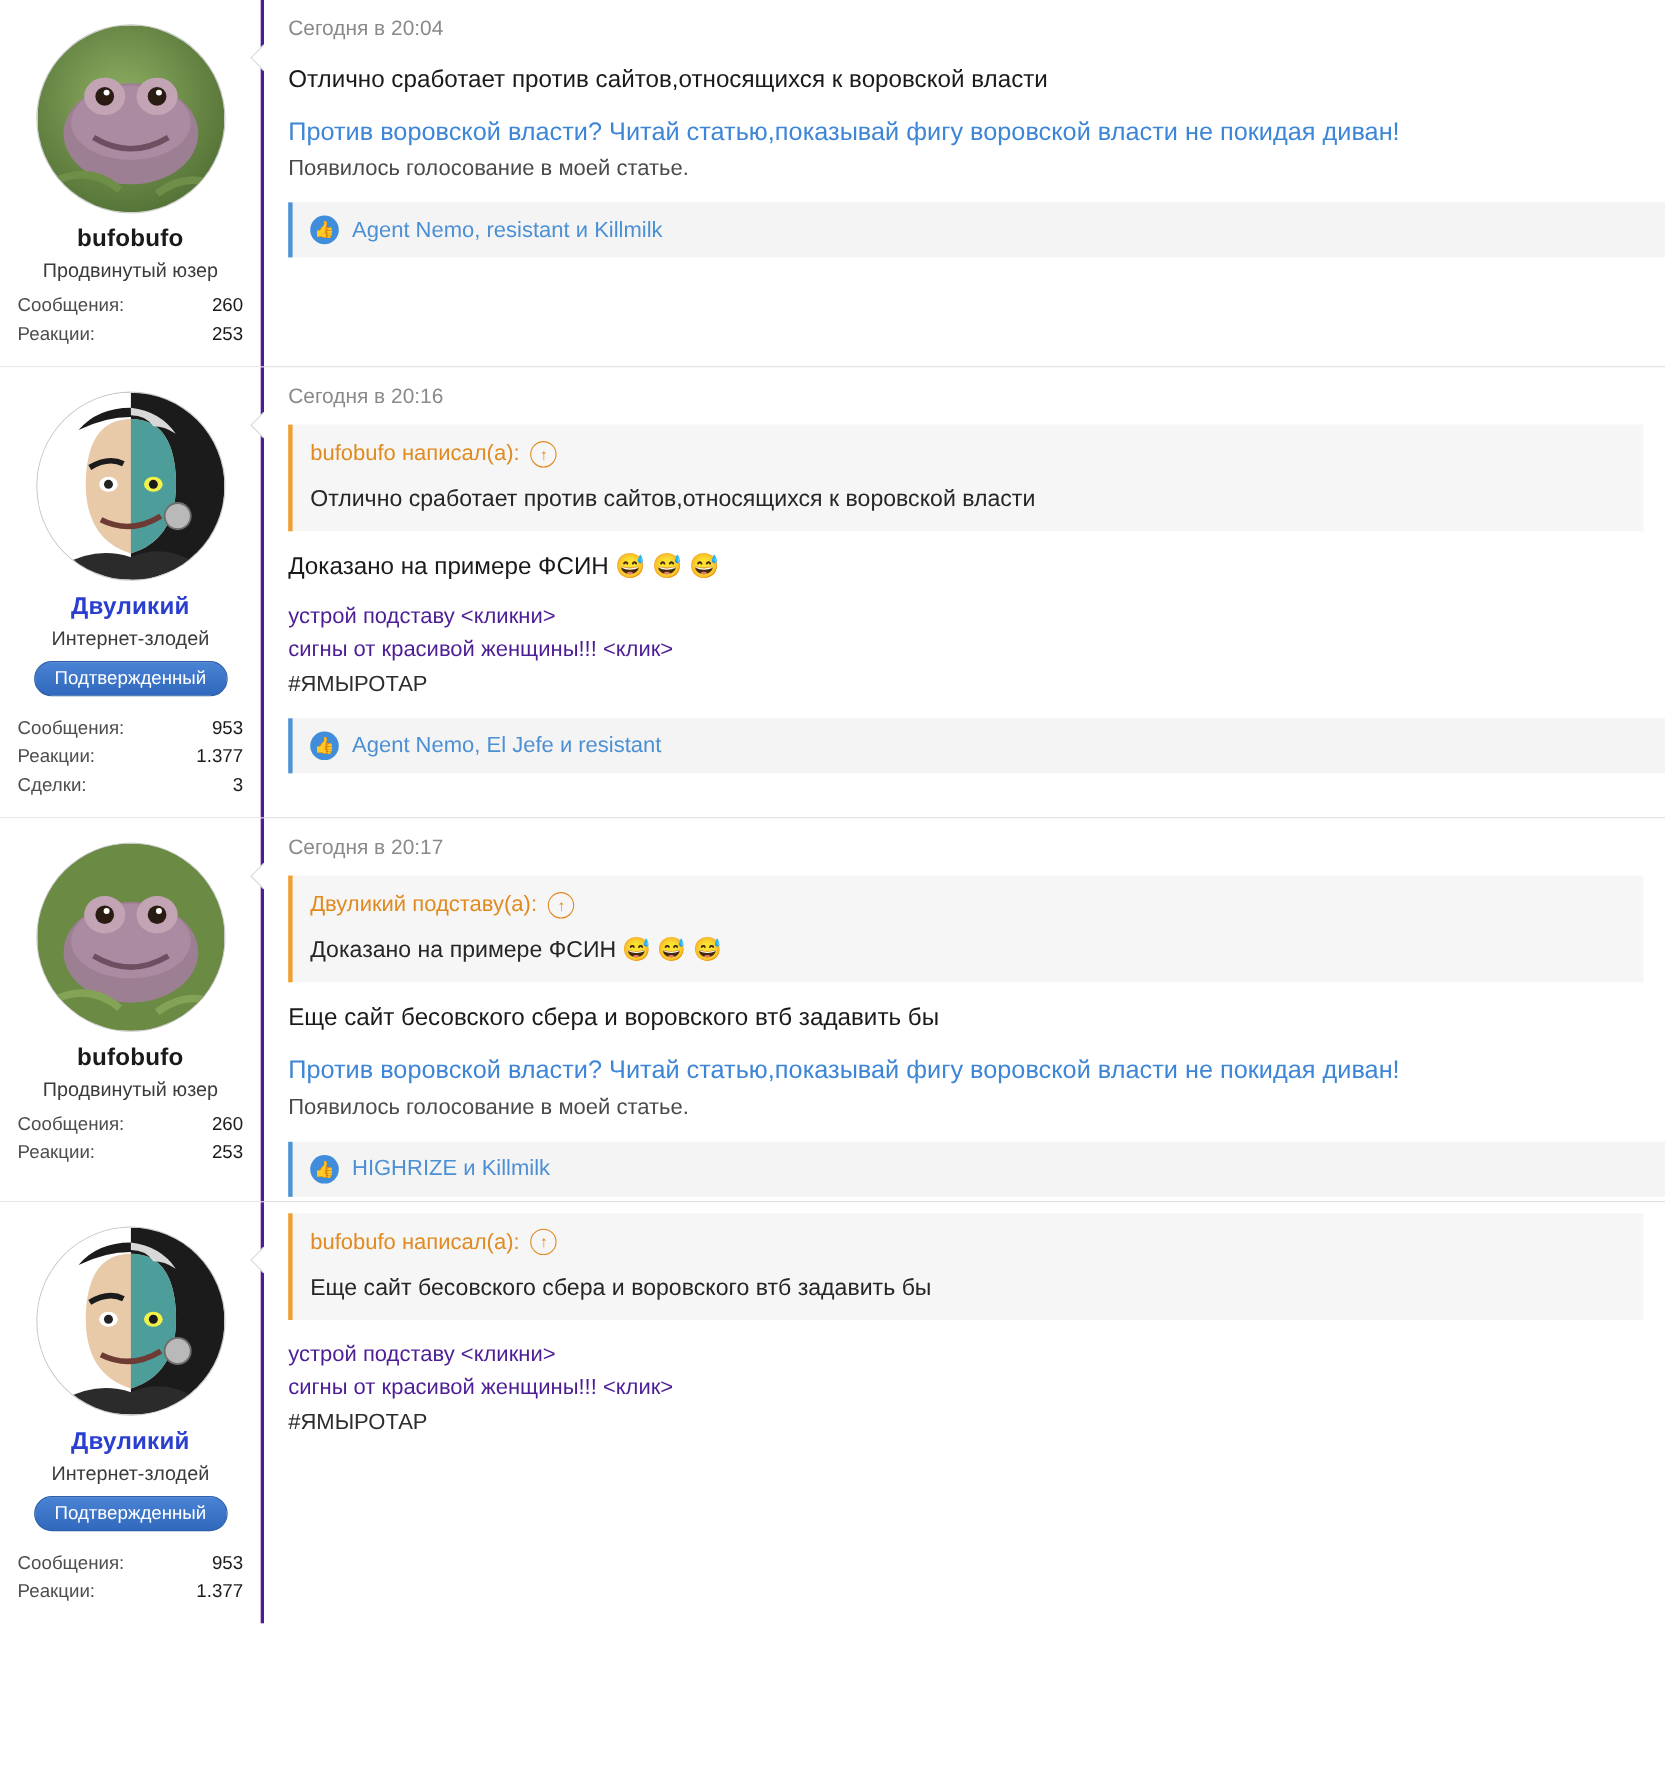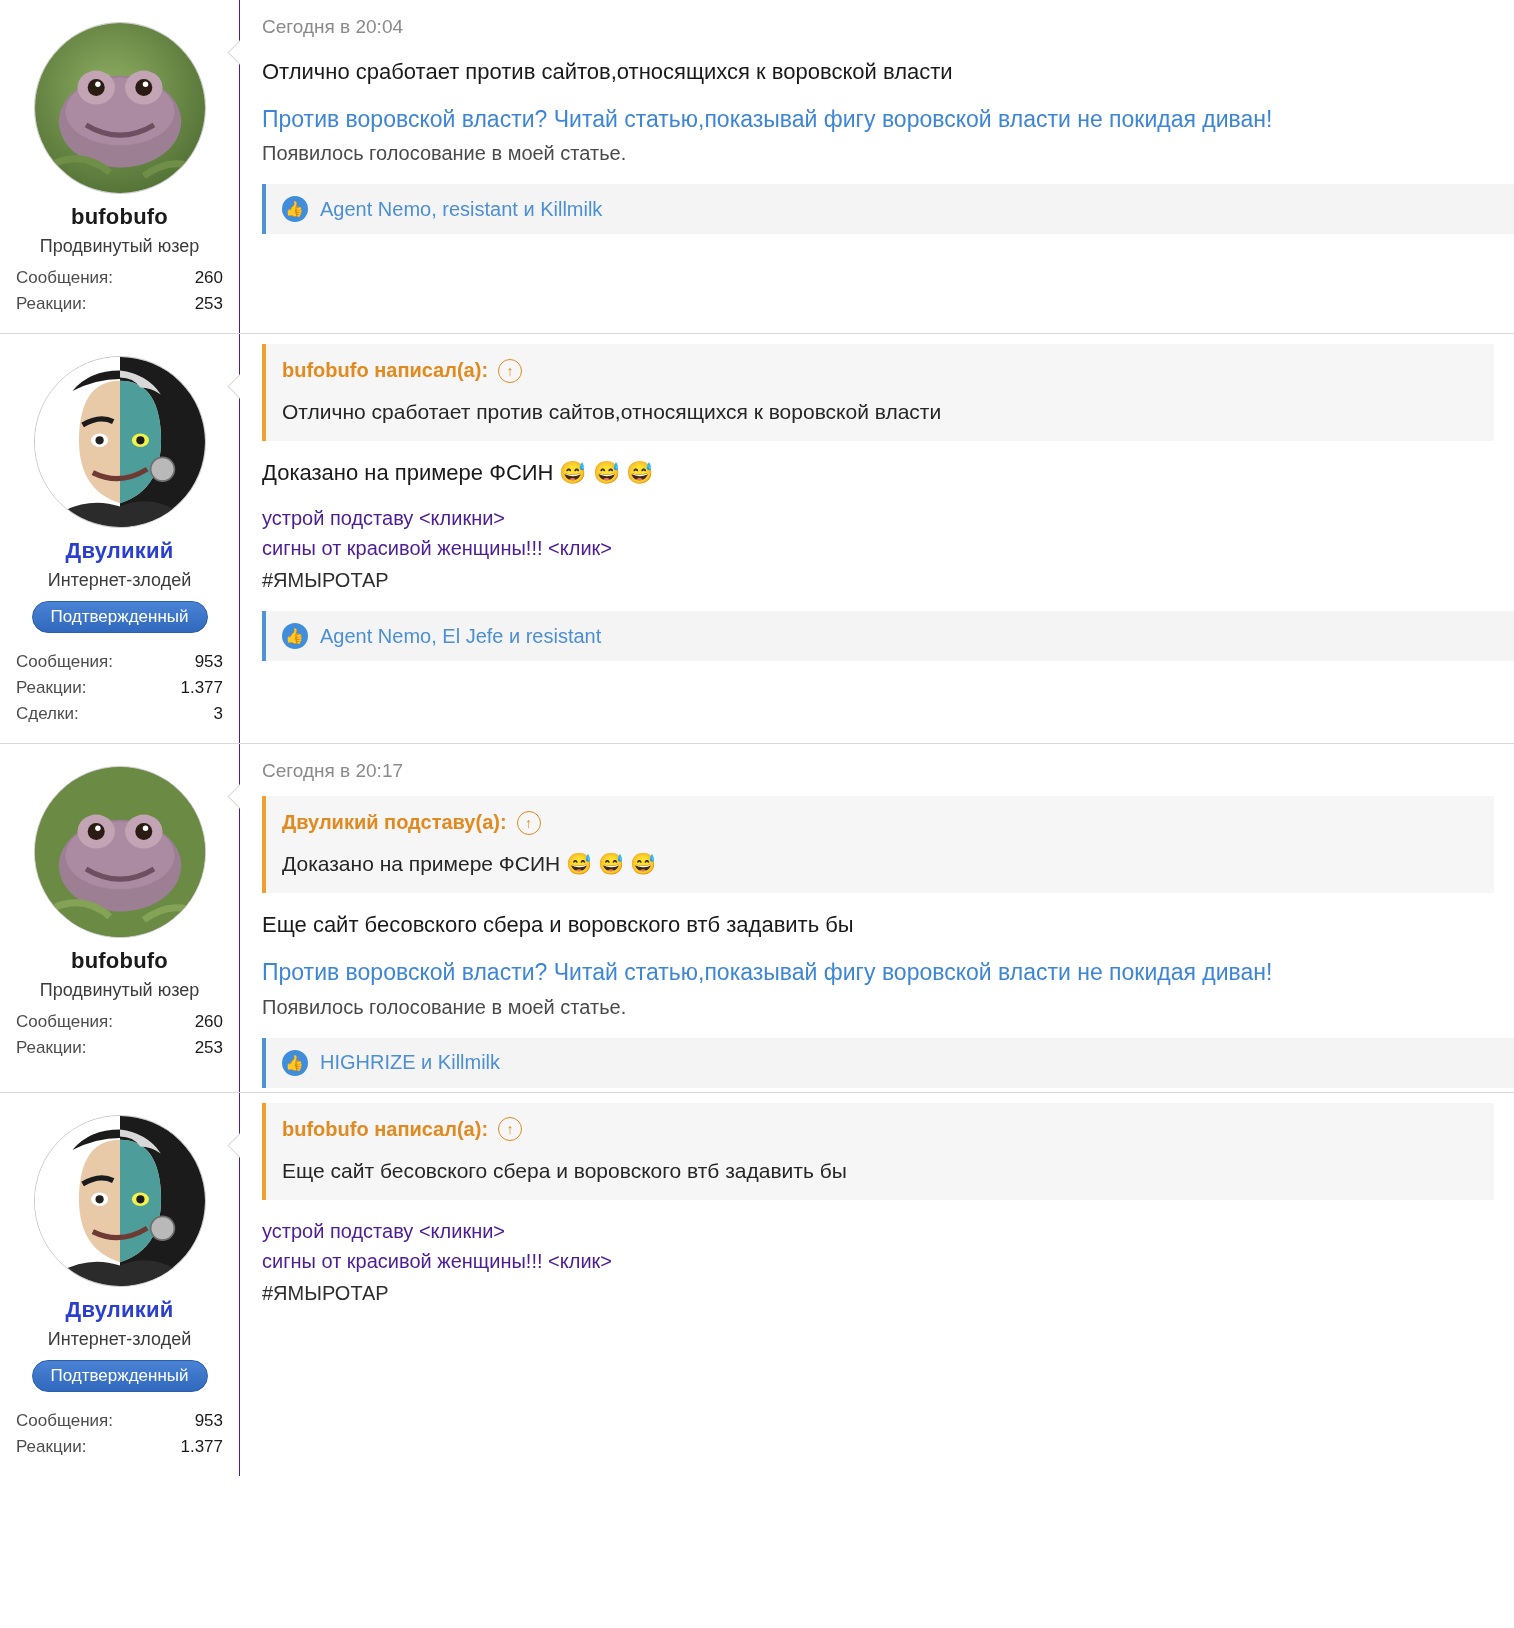--- a/index.html
+++ b/index.html
@@ -23,21 +23,21 @@
   }
   .post:last-child { border-bottom: none; }
 
   
   .author {
     width: 240px;
     min-width: 240px;
     box-sizing: border-box;
     padding: 18px 14px 16px 14px;
     text-align: center;
-    border-right: 1px solid #4c1d95;
+    border-right: 3px solid #4c1d95;
     background: #fff;
   }
   .avatar {
     width: 172px;
     height: 172px;
     border-radius: 50%;
     margin: 4px auto 10px auto;
     overflow: hidden;
     border: 1px solid #c9c9c9;
     box-sizing: border-box;
@@ -116,21 +116,20 @@
     margin: 6px 0 16px 0;
     padding: 12px 16px 14px 16px;
   }
   .quote-head {
     color: #e08a20;
     font-size: 20px;
     margin-bottom: 12px;
     display: flex;
     align-items: center;
     gap: 10px;
-    font-weight: bold;
   }
   .quote-jump {
     display: inline-flex;
     align-items: center;
     justify-content: center;
     width: 22px; height: 22px;
     border: 1.6px solid #e08a20;
     border-radius: 50%;
     color: #e08a20;
     font-size: 14px;
@@ -289,20 +288,21 @@
           <span class="v">1.377</span>
         </div>
         <div class="stat-row">
           <span>Сделки:</span>
           <span class="v">3</span>
         </div>
       </div>
     </div>
     <div class="message">
       <div class="msg-arrow"></div>
+      <div class="msg-head">Сегодня в 20:16</div>
       <div class="msg-body">
         <div class="quote">
           <div class="quote-head">
             <span>bufobufo написал(а):</span>
             <span class="quote-jump">↑</span>
           </div>
           <div class="quote-text">Отлично сработает против сайтов,относящихся к воровской власти</div>
         </div>
         <p>Доказано на примере ФСИН 😅 😅 😅</p>
         <div class="sig">

